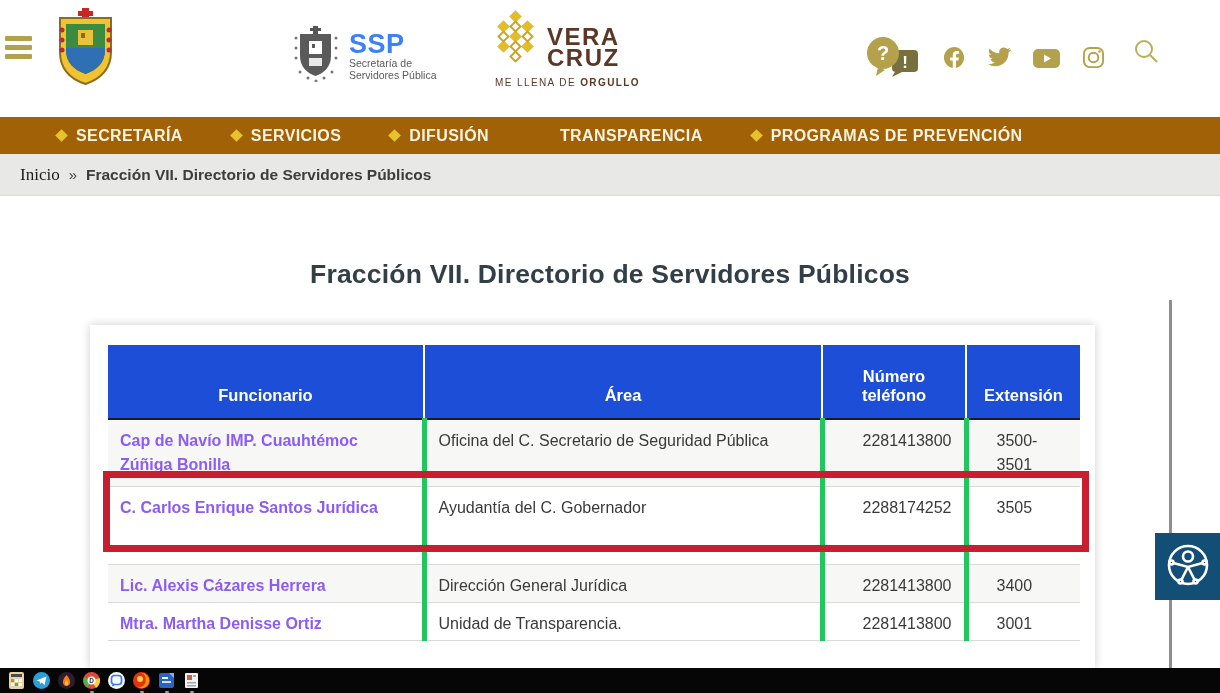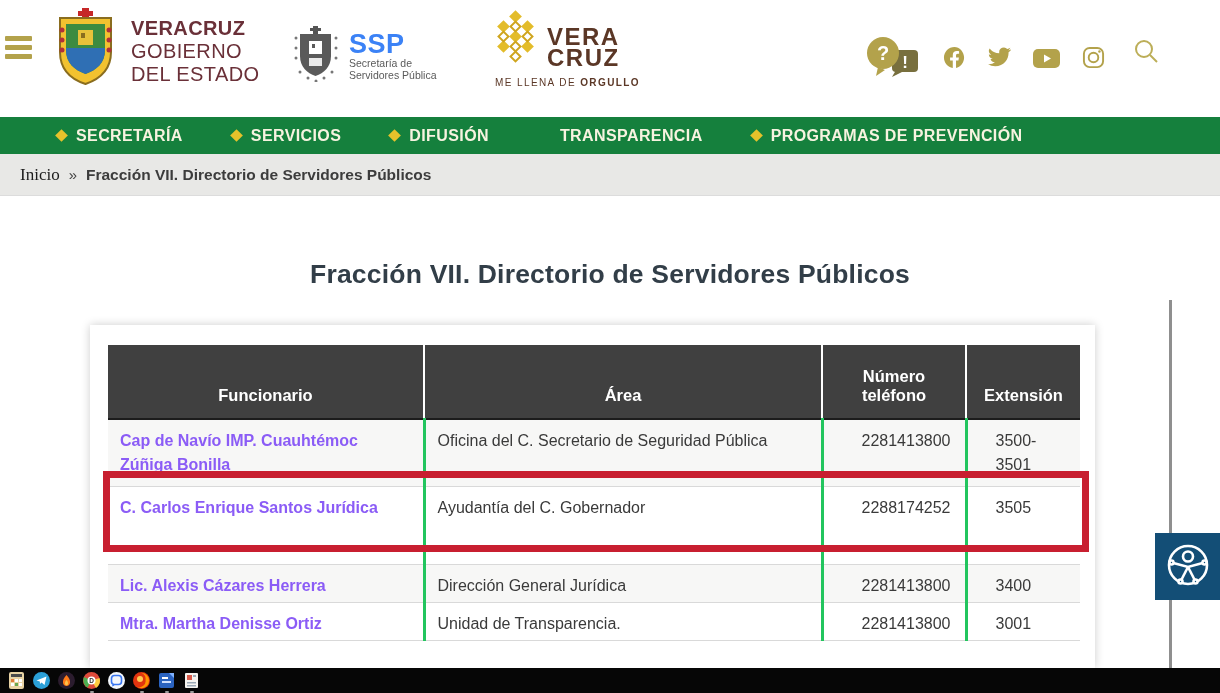--- a/index.html
+++ b/index.html
@@ -19,46 +19,46 @@
   .ssp-brand .txt{margin-left:10px}
   .ssp-acronym{color:#3b82f6;font-size:27px;font-weight:800;line-height:26px;letter-spacing:.5px}
   .ssp-sub{color:#5a5a5a;font-size:10.5px;line-height:12px}
   .vc-brand{position:absolute;left:495px;top:10px}
   .vc-top{display:flex;align-items:flex-end}
   .vc-words{margin-left:8px;color:#5b3726;font-weight:800;font-size:24px;line-height:21px;letter-spacing:1.5px}
   .vc-tagline{margin-top:9px;color:#5b3726;font-size:10px;letter-spacing:1.4px;white-space:nowrap}
   .vc-tagline b{font-weight:800}
   .hicon{position:absolute;cursor:pointer}
   
-  .main-nav{position:absolute;left:0;top:117px;width:1220px;height:37px;background:#15803d;
+  .main-nav{position:absolute;left:0;top:117px;width:1220px;height:37px;background:#a16207;
     display:flex;align-items:center;padding-left:57px;box-sizing:border-box}
   .nav-item{display:flex;align-items:center;margin-right:49px;cursor:pointer}
   .nav-item .diamond{width:9px;height:9px;background:#e6c22b;transform:rotate(45deg);margin-right:10px;flex:0 0 auto}
   .nav-item .lbl{color:#f7f3e0;font-size:16px;font-weight:700;letter-spacing:.4px;white-space:nowrap}
   .nav-item.no-diamond{margin-left:22px}
   
   .breadcrumb{position:absolute;left:0;top:154px;width:1220px;height:42px;background:#e8e8e6;
     display:flex;align-items:center;padding-left:20px;box-sizing:border-box;border-bottom:1px solid #dcdcdc}
   .bc-home{font-family:"Liberation Serif",serif;font-size:17px;color:#1c1c1c;cursor:pointer}
   .bc-sep{margin:0 9px;font-size:15px;color:#444}
   .bc-current{font-size:15.5px;font-weight:700;color:#3c3c3c}
   
   .page-title{position:absolute;left:0;top:241px;width:1220px;text-align:center;
     font-size:26.5px;font-weight:700;color:#323e48;letter-spacing:.2px}
   .card{position:absolute;left:90px;top:325px;width:1005px;height:343px;background:#fff;
     box-shadow:0 0 9px rgba(0,0,0,.20)}
   table.dir{position:absolute;left:18px;top:20px;width:972px;border-collapse:collapse;table-layout:fixed}
   col.c-func{width:316px} col.c-area{width:398px} col.c-tel{width:144px} col.c-ext{width:114px}
-  .dir thead th{background:#404040;color:#fff;font-size:16.5px;font-weight:700;height:60px;
+  .dir thead th{background:#1d4ed8;color:#fff;font-size:16.5px;font-weight:700;height:60px;
     vertical-align:bottom;text-align:center;padding:0 8px 13px 8px;border-bottom:2px solid #1c1c1c}
   .dir thead th + th{border-left:2px solid #fff}
   .dir thead th .wrap-narrow{display:inline-block;max-width:80px}
   .dir tbody td{font-size:16px;color:#3a3a3a;vertical-align:top;padding:9px 12px 0 12px;
     line-height:24px;border-bottom:1px solid #d9d9d9}
-  .dir tbody td + td{border-left:3px solid #22c55e}
+  .dir tbody td + td{border-left:5px solid #22c55e}
   .dir tbody tr:nth-child(odd){background:#f7f7f6}
   .dir tbody tr:nth-child(even){background:#fff}
   .dir td.name{font-weight:700;color:#8b5cf6;padding-right:40px}
   .dir td.tel{padding-left:38px}
   .dir td.ext{padding-left:28px}
   .dir tr.r0{height:67px}.dir tr.r1{height:78px}.dir tr.r2{height:38px}.dir tr.r3{height:42px}.dir tr.r4{height:38px}
   
   .highlight-box{position:absolute;left:103px;top:471px;width:972px;height:67px;
     border:7px solid #c81f30;z-index:6;pointer-events:none}
   .scrollbar-thumb{position:absolute;left:1169px;top:300px;width:3px;height:368px;background:#8f8f8f;z-index:4}
@@ -96,25 +96,20 @@
         <rect x="23" y="22" width="15" height="15" fill="#e8c23a" clip-path="url(#vcsh)"></rect>
         <rect x="26" y="25" width="4" height="5" fill="#8a6d1f" clip-path="url(#vcsh)"></rect>
         <circle cx="7" cy="22" r="2.5" fill="#b0303a"></circle>
           <circle cx="7" cy="32" r="2.5" fill="#b0303a"></circle>
         <circle cx="7" cy="42" r="2.5" fill="#b0303a"></circle>
           <circle cx="54" cy="22" r="2.5" fill="#b0303a"></circle>
         <circle cx="54" cy="32" r="2.5" fill="#b0303a"></circle>
           <circle cx="54" cy="42" r="2.5" fill="#b0303a"></circle>
       </svg>
     </span>
-    <div class="txt">
-      <div class="l1">VERACRUZ</div>
-      <div class="l2">GOBIERNO</div>
-      <div class="l3">DEL ESTADO</div>
-    </div>
   </div>
 
   <div class="ssp-brand">
     <span>
       <svg width="46" height="56" viewBox="0 0 46 56">
         <rect x="20" y="0" width="5" height="8" fill="#555"></rect>
         <rect x="17" y="2" width="11" height="3" fill="#555"></rect>
         <path d="M7 8 h31 v22 c0 11 -7 17 -15.5 20 C14 47 7 41 7 30 Z" fill="#5a5a5a"></path>
         <rect x="16" y="15" width="13" height="13" fill="#fff"></rect>
         <rect x="19" y="18" width="3" height="4" fill="#5a5a5a"></rect>

